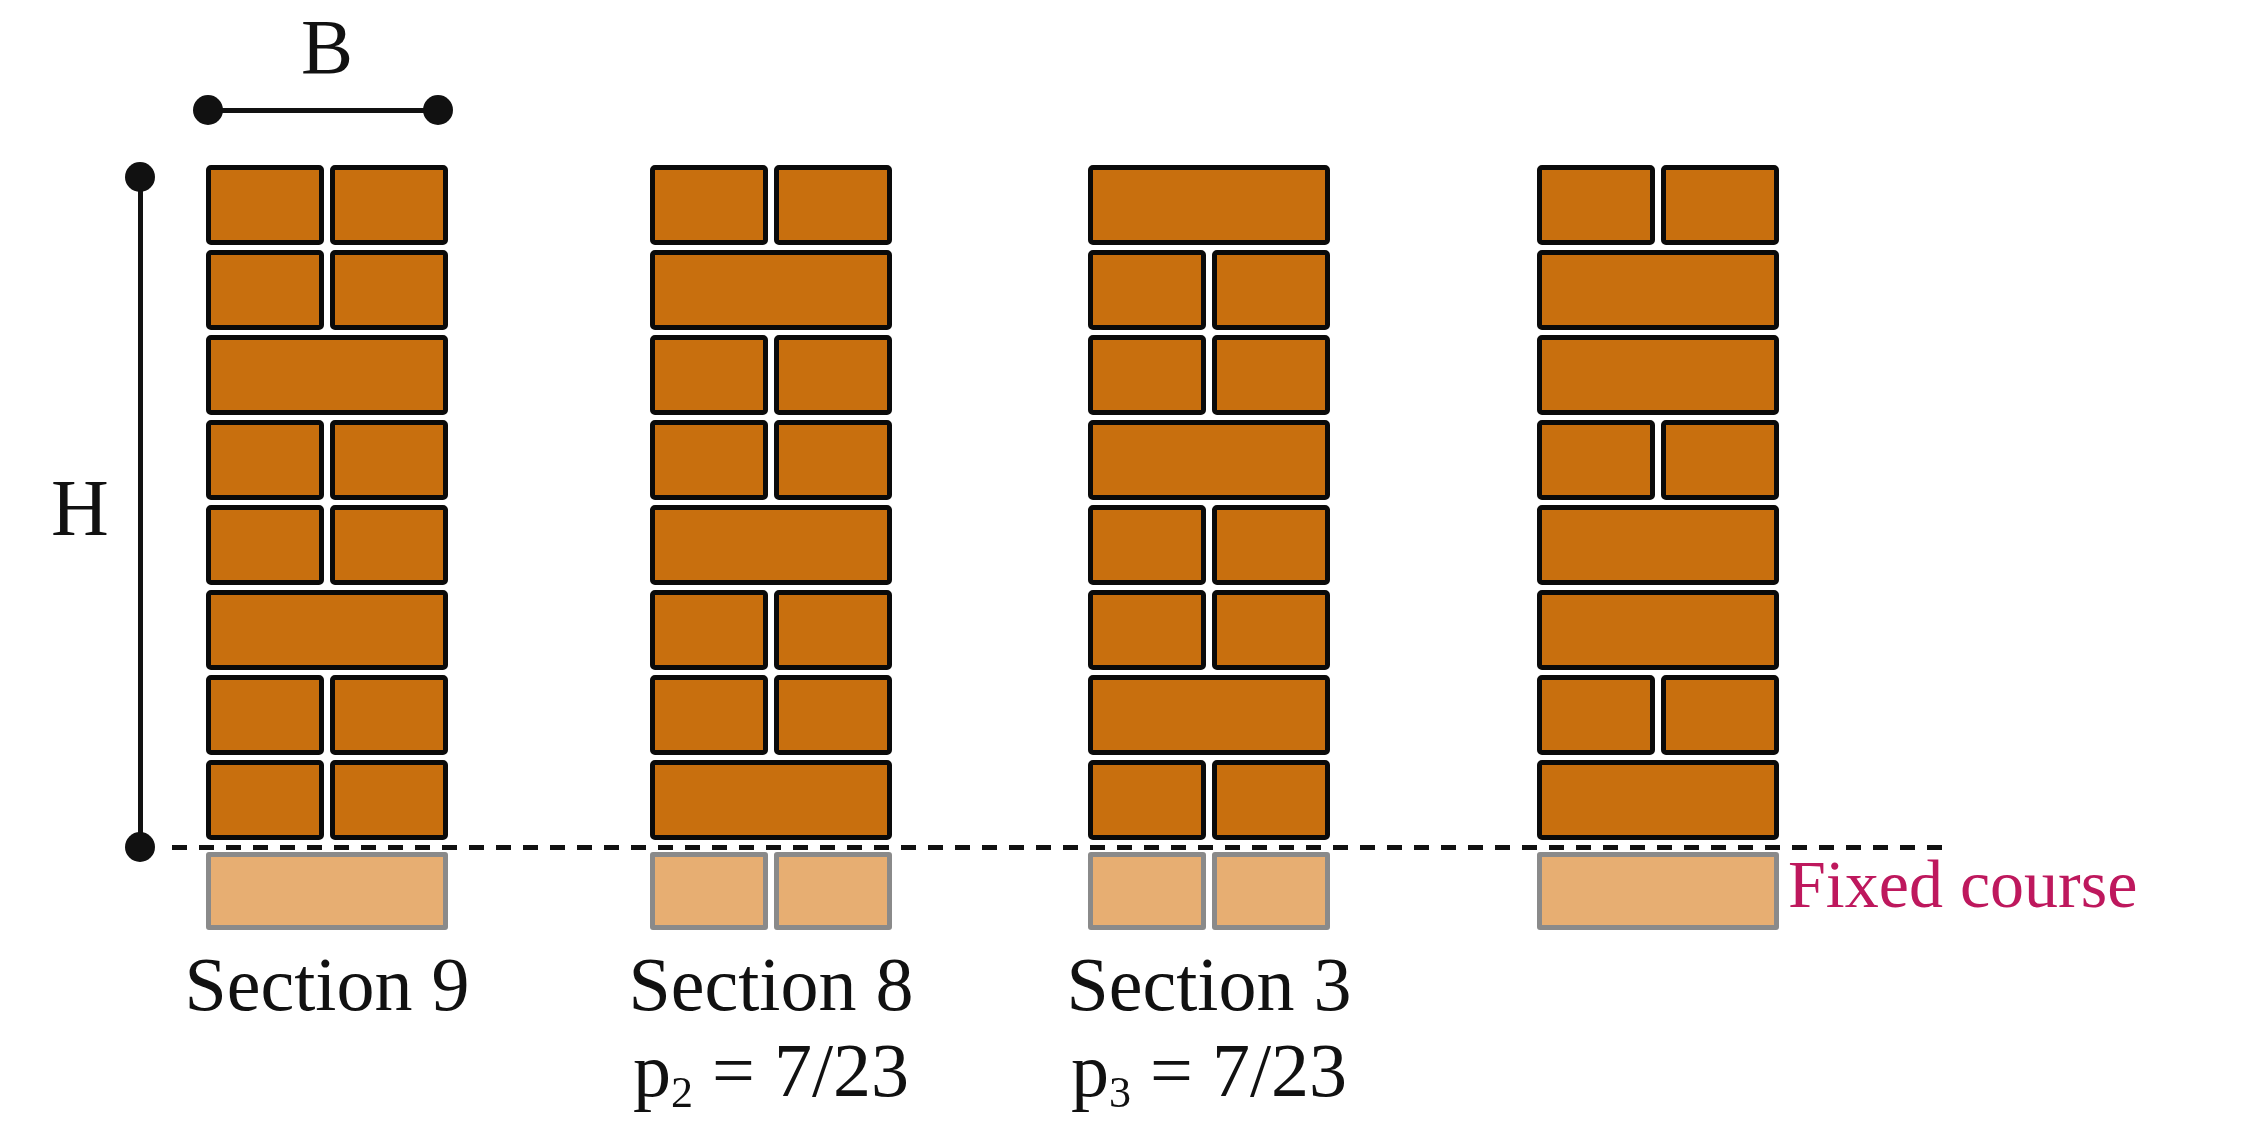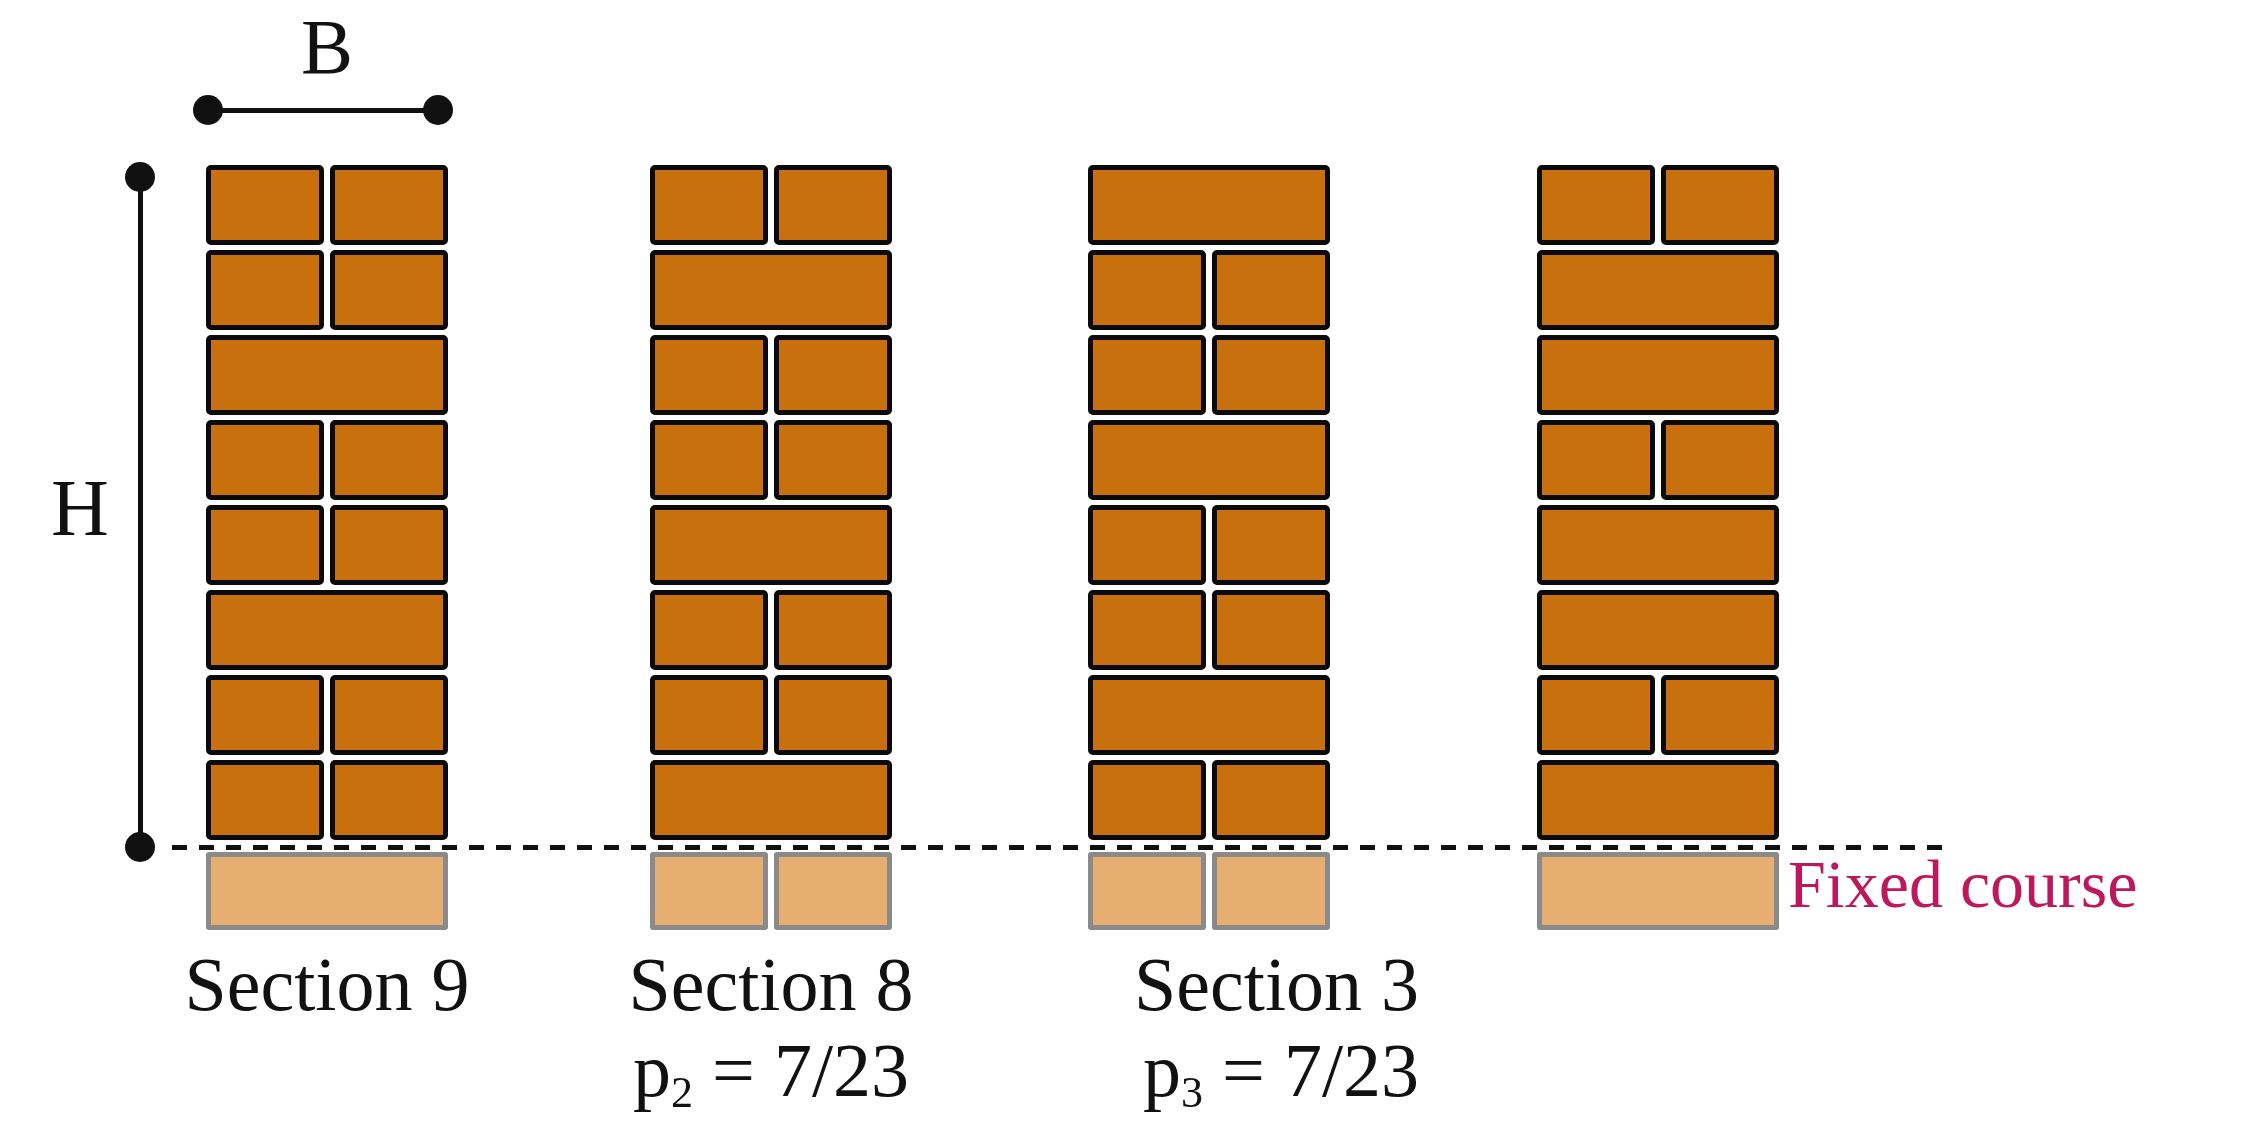--- a/index.html
+++ b/index.html
@@ -190,21 +190,21 @@
           <div class="brick full"></div>
         </div>
         <div class="course" style="top: 760px; left: 0px; width: 242px; height: 80px;">
           <div class="brick half"></div>
           <div class="brick half"></div>
         </div>
         <div class="course fixed-row" style="top: 852px; left: 0px; width: 242px; height: 78px;">
           <div class="brick half"></div>
           <div class="brick half"></div>
         </div>
-        <div class="section-label" style="left: -89px; text-align: right;">
+        <div class="section-label" style="left: -89px;">
           <div>Section 3</div>
           <div class="p-line"><span>p</span><sub>3</sub><span> = 7/23</span></div>
         </div>
       </div>
       <div class="section" style="left: 1537px; width: 242px;">
         <div class="course" style="top: 165px; left: 0px; width: 242px; height: 80px;">
           <div class="brick half"></div>
           <div class="brick half"></div>
         </div>
         <div class="course" style="top: 250px; left: 0px; width: 242px; height: 80px;">

